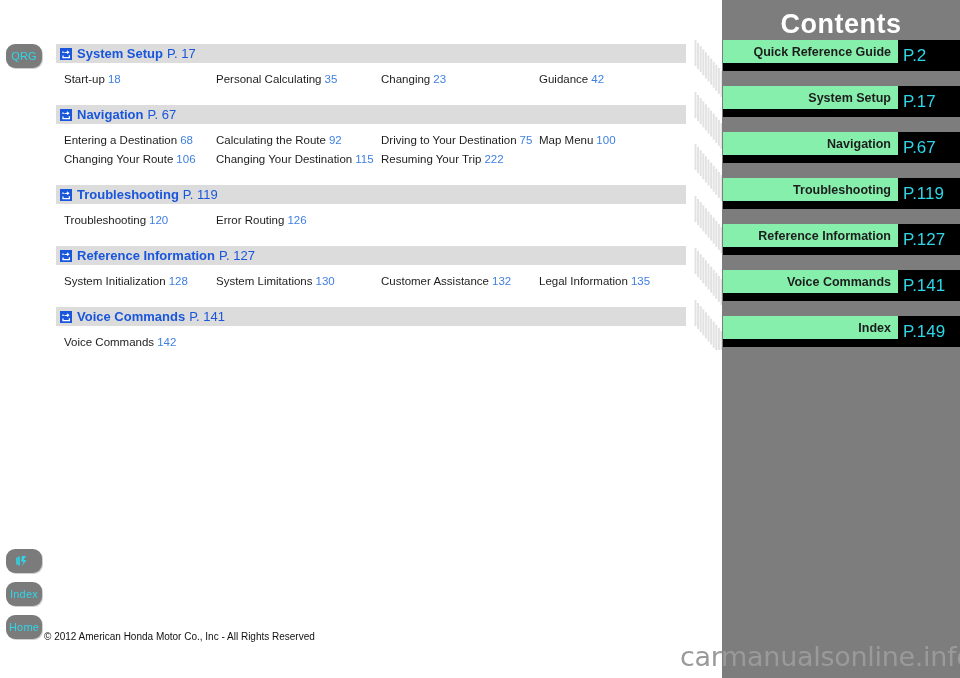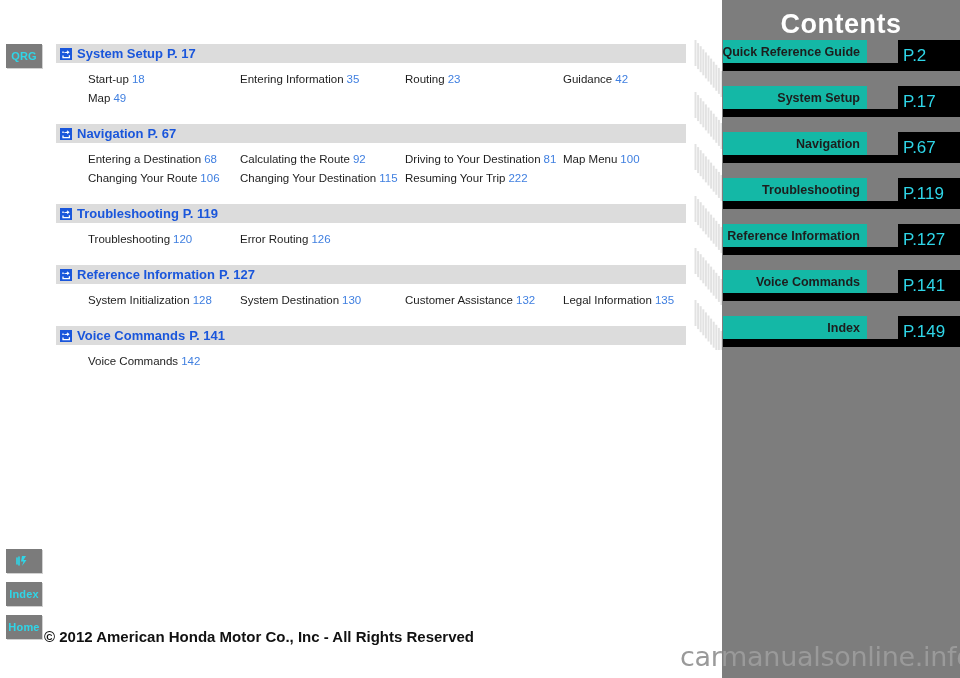--- a/index.html
+++ b/index.html
@@ -11,24 +11,25 @@
     position:relative;
   }
 
   
   .nav-btn{
     position:absolute;
     width:36px;height:24px;
     background:#7b7b7b;
     color:#2fd6e8;
     font-size:11px;
-    font-weight:bold;
+    font-weight:normal;
     display:flex;align-items:center;justify-content:center;
     letter-spacing:.2px;
     box-shadow:1px 1px 0 rgba(0,0,0,.18);
+    border-radius:9px;
   }
   #qrg-btn{left:6px;top:44px;}
   #voice-btn{left:6px;top:549px;}
   #index-btn{left:6px;top:582px;}
   #home-btn{left:6px;top:615px;justify-content:center;}
 
   .voice-glyph{display:block;width:18px;height:14px;}
 
   
   #toc{
@@ -51,31 +52,30 @@
     display:block;
   }
   .sec-title{
     color:#1a56db;
     font-weight:bold;
     font-size:13px;
     white-space:nowrap;
   }
   .sec-page{
     color:#1a56db;
-    font-weight:bold;
+    font-weight:normal;
     font-size:13px;
     margin-left:4px;
     white-space:nowrap;
   }
   .sec-rows{padding:6px 0 0 8px;}
   .row{
     display:flex;
     height:19px;
     align-items:center;
-    margin-left:24px;
   }
   .entry{
     font-size:11.5px;
     color:#1d1d1d;
     white-space:nowrap;
     box-sizing:border-box;
   }
   .entry .pg{color:#3f7fe0;margin-left:3px;}
   .c0{width:152px;}
   .c1{width:165px;}
@@ -108,22 +108,22 @@
     letter-spacing:.5px;
   }
   .chap{
     position:relative;
     height:46px;
     margin-top:0;
   }
   .chap-bar{
     position:absolute;
     left:1px;top:0;
-    width:144px;height:23px;
-    background:#14b8a6;
+    width:175px;height:23px;
+    background:#86efac;
     display:flex;align-items:center;justify-content:flex-end;
     padding-right:7px;
     box-sizing:border-box;
   }
   .chap-name{
     font-size:12.5px;
     font-weight:bold;
     color:#1d1d1d;
     white-space:nowrap;
   }
@@ -146,22 +146,22 @@
     color:#2fd6e8;
     font-size:17px;
     font-weight:normal;
     white-space:nowrap;
   }
 
   
   #footer{
     position:absolute;
     left:44px;top:630px;
-    font-size:15px;
-    font-weight:bold;
+    font-size:10px;
+    font-weight:normal;
     color:#111111;
     line-height:14px;
   }
 
   
   #watermark{
     position:absolute;
     left:680px;top:641px;
     font-size:27px;
     color:#9a9a9a;
@@ -206,46 +206,43 @@
           <path d="M3 3.4 L7.2 3.4 M7.2 3.4 L7.2 2.2 L9.6 4.2 L7.2 6.2 L7.2 5 L3 5 Z" fill="#ffffff"></path>
           <path d="M3 3.4 L3 5 Z" stroke="#ffffff" stroke-width="1.4"></path>
           <path d="M9.4 7.2 L9.4 9.6 L3 9.6 L3 7.6" stroke="#ffffff" stroke-width="1.3" fill="none"></path>
         </svg>
         <span class="sec-title">System Setup</span>
         <span class="sec-page">P. 17</span>
       </div>
       <div class="sec-rows">
         <div class="row">
           <div class="entry c0"><span>Start-up</span><span class="pg">18</span></div>
-          <div class="entry c1"><span>Entering Information</span><span class="pg">35</span></div>
-          <div class="entry c2"><span>Routing</span><span class="pg">23</span></div>
+          <div class="entry c1"><span>Personal Calculating</span><span class="pg">35</span></div>
+          <div class="entry c2"><span>Changing</span><span class="pg">23</span></div>
           <div class="entry c3"><span>Guidance</span><span class="pg">42</span></div>
-        </div>
-        <div class="row">
-          <div class="entry c0"><span>Map</span><span class="pg">49</span></div>
         </div>
       </div>
     </div>
     <div class="gap"></div>
     <div class="sec">
       <div class="sec-head">
         <svg class="arrow-ico" viewBox="0 0 12 12">
           <rect x="0" y="0" width="12" height="12" fill="#1a56db"></rect>
           <path d="M3 3.4 L7.2 3.4 M7.2 3.4 L7.2 2.2 L9.6 4.2 L7.2 6.2 L7.2 5 L3 5 Z" fill="#ffffff"></path>
           <path d="M3 3.4 L3 5 Z" stroke="#ffffff" stroke-width="1.4"></path>
           <path d="M9.4 7.2 L9.4 9.6 L3 9.6 L3 7.6" stroke="#ffffff" stroke-width="1.3" fill="none"></path>
         </svg>
         <span class="sec-title">Navigation</span>
         <span class="sec-page">P. 67</span>
       </div>
       <div class="sec-rows">
         <div class="row">
           <div class="entry c0"><span>Entering a Destination</span><span class="pg">68</span></div>
           <div class="entry c1"><span>Calculating the Route</span><span class="pg">92</span></div>
-          <div class="entry c2"><span>Driving to Your Destination</span><span class="pg">81</span></div>
+          <div class="entry c2"><span>Driving to Your Destination</span><span class="pg">75</span></div>
           <div class="entry c3"><span>Map Menu</span><span class="pg">100</span></div>
         </div>
         <div class="row">
           <div class="entry c0"><span>Changing Your Route</span><span class="pg">106</span></div>
           <div class="entry c1"><span>Changing Your Destination</span><span class="pg">115</span></div>
           <div class="entry c2"><span>Resuming Your Trip</span><span class="pg">222</span></div>
         </div>
       </div>
     </div>
     <div class="gap"></div>
@@ -275,21 +272,21 @@
           <path d="M3 3.4 L7.2 3.4 M7.2 3.4 L7.2 2.2 L9.6 4.2 L7.2 6.2 L7.2 5 L3 5 Z" fill="#ffffff"></path>
           <path d="M3 3.4 L3 5 Z" stroke="#ffffff" stroke-width="1.4"></path>
           <path d="M9.4 7.2 L9.4 9.6 L3 9.6 L3 7.6" stroke="#ffffff" stroke-width="1.3" fill="none"></path>
         </svg>
         <span class="sec-title">Reference Information</span>
         <span class="sec-page">P. 127</span>
       </div>
       <div class="sec-rows">
         <div class="row">
           <div class="entry c0"><span>System Initialization</span><span class="pg">128</span></div>
-          <div class="entry c1"><span>System Destination</span><span class="pg">130</span></div>
+          <div class="entry c1"><span>System Limitations</span><span class="pg">130</span></div>
           <div class="entry c2"><span>Customer Assistance</span><span class="pg">132</span></div>
           <div class="entry c3"><span>Legal Information</span><span class="pg">135</span></div>
         </div>
       </div>
     </div>
     <div class="gap"></div>
     <div class="sec">
       <div class="sec-head">
         <svg class="arrow-ico" viewBox="0 0 12 12">
           <rect x="0" y="0" width="12" height="12" fill="#1a56db"></rect>

